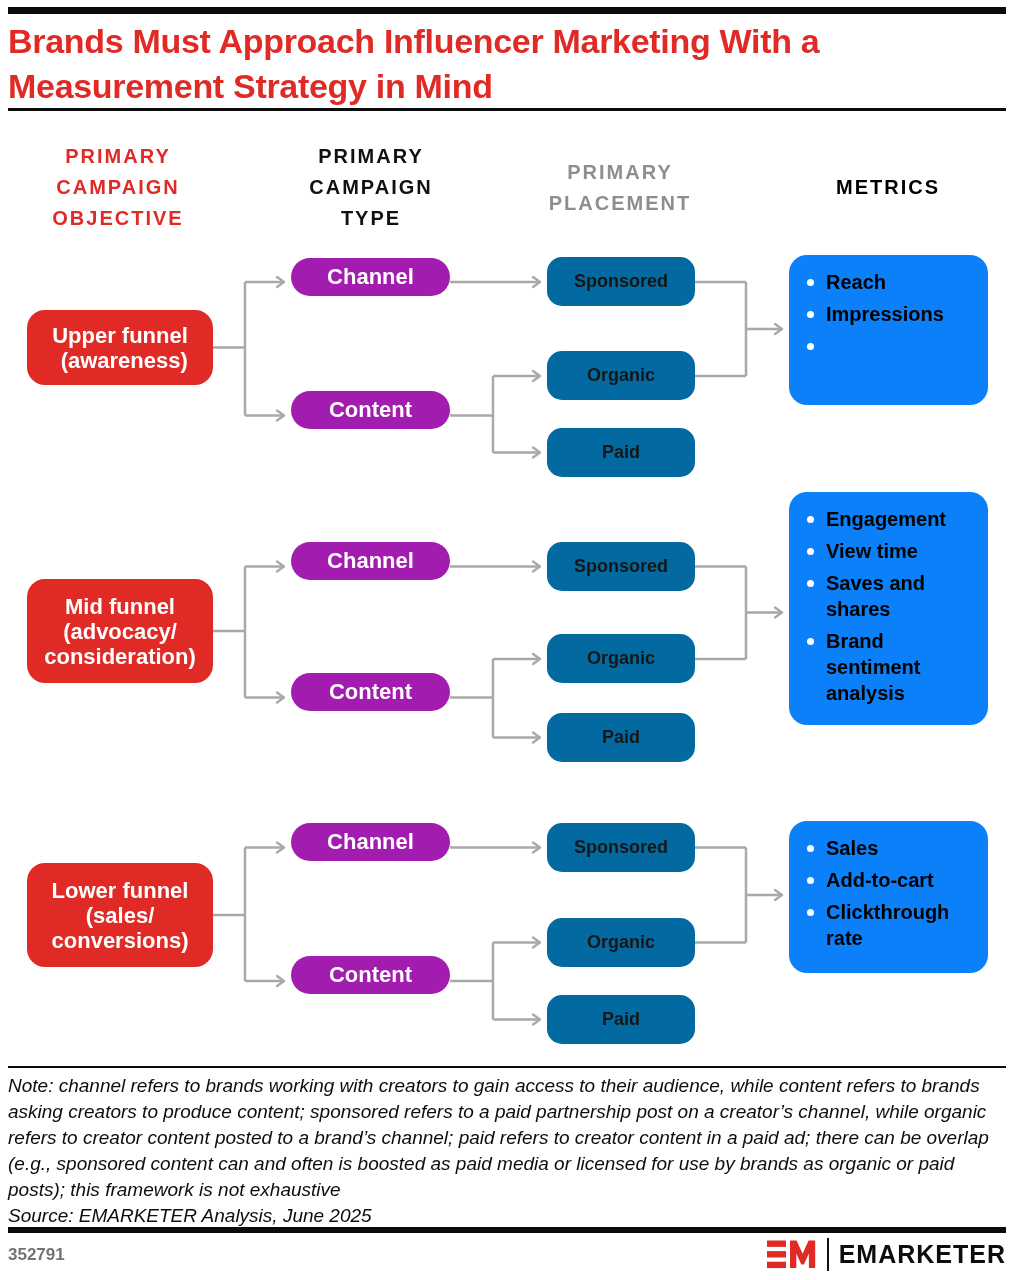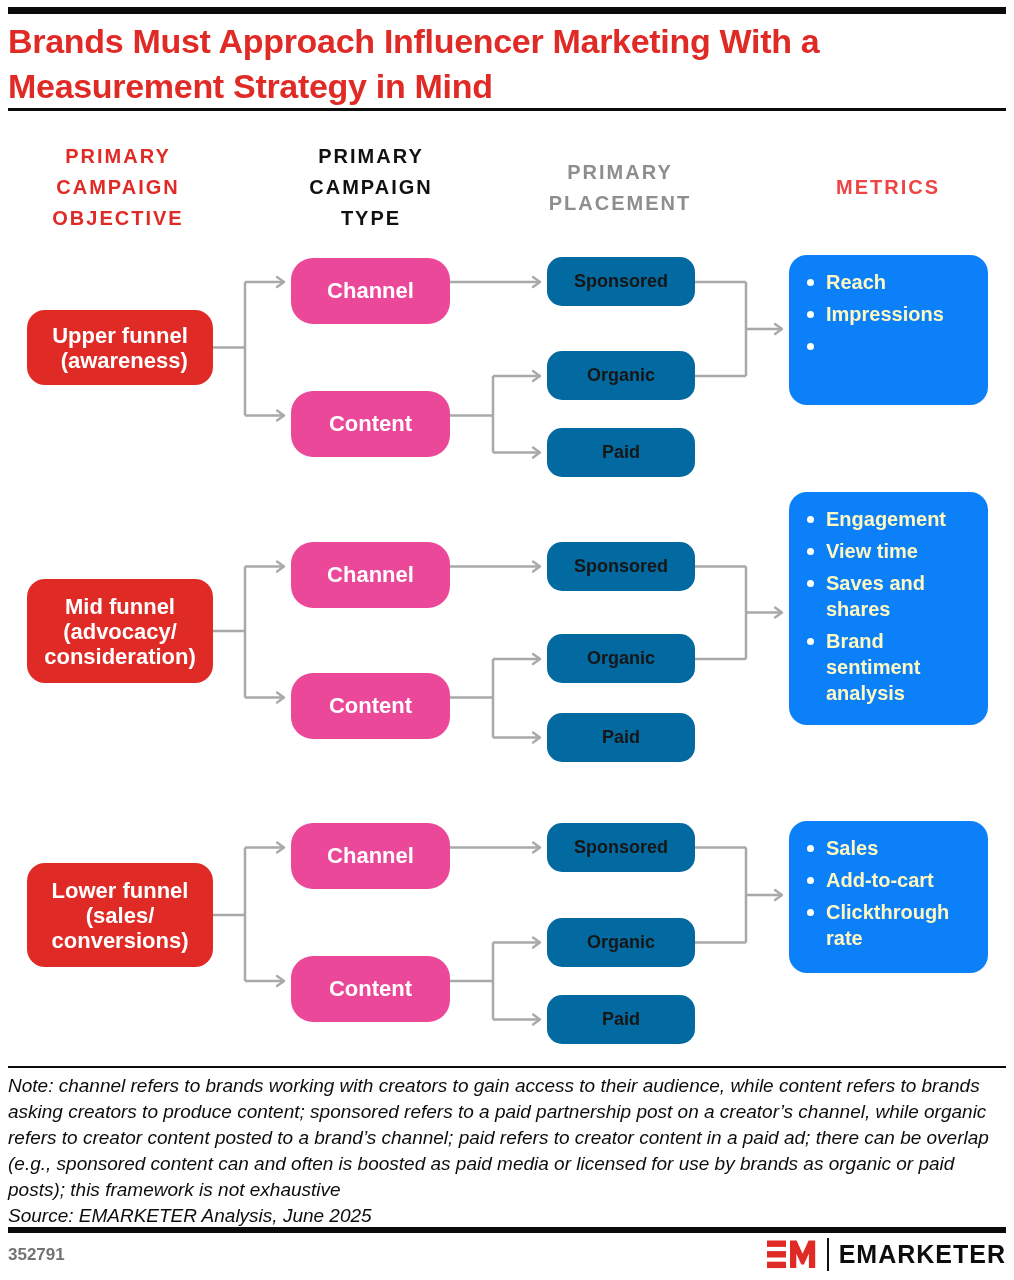--- a/index.html
+++ b/index.html
@@ -17,36 +17,36 @@
   
   .title{left:8px;top:19px;width:990px;font-size:34px;line-height:45px;font-weight:bold;
          color:#e02a26;letter-spacing:-0.3px;white-space:pre-line;}
 
   
   .col-head{position:absolute;width:180px;text-align:center;font-weight:bold;font-size:20px;
             line-height:31px;letter-spacing:2px;white-space:pre-line;}
   .col1{left:28px;top:141px;color:#e02a26;}
   .col2{left:281px;top:141px;color:#111;}
   .col3{left:530px;top:157px;color:#8e8e8e;}
-  .col4{left:798px;top:172px;color:#ef4444;}
+  .col4{left:798px;top:172px;color:#000000;}
 
   
   .red-box{position:absolute;left:27px;width:186px;background:#e02a26;border-radius:18px;
            color:#fff;font-weight:bold;font-size:22px;line-height:25px;text-align:center;
            display:flex;align-items:center;justify-content:center;white-space:pre-line;}
-  .black-box{position:absolute;left:291px;width:159px;height:66px;background:#ec4899;
+  .black-box{position:absolute;left:291px;width:159px;height:38px;background:#a21caf;
              border-radius:22px;color:#fff;font-weight:bold;font-size:22px;text-align:center;
              display:flex;align-items:center;justify-content:center;}
   .gray-box{position:absolute;left:547px;width:148px;height:49px;background:#0369a1;
             border-radius:15px;color:#161616;font-weight:bold;font-size:18px;text-align:center;
             display:flex;align-items:center;justify-content:center;}
   .blue-box{position:absolute;left:789px;width:199px;background:#0b80f8;border-radius:18px;
             box-sizing:border-box;padding:14px 12px 10px 16px;overflow:hidden;}
   .blue-box ul{list-style:none;margin:0;padding:0;}
-  .blue-box li{display:flex;margin:0 0 6px 0;color:#fef9c3;font-weight:bold;font-size:20px;line-height:26px;}
+  .blue-box li{display:flex;margin:0 0 6px 0;color:#000000;font-weight:bold;font-size:20px;line-height:26px;}
   .blue-box .dot{flex:none;width:7px;height:7px;border-radius:50%;background:#fff;margin:10px 12px 0 2px;}
 
   
   .r1-red{top:310px;height:75px;text-align:right;}  .r2-red{top:579px;height:104px;} .r3-red{top:863px;height:104px;}
   .r1-ch{top:258px;} .r1-co{top:391px;}
   .r2-ch{top:542px;} .r2-co{top:673px;}
   .r3-ch{top:823px;} .r3-co{top:956px;}
   .r1-sp{top:257px;} .r1-or{top:351px;} .r1-pa{top:428px;}
   .r2-sp{top:542px;} .r2-or{top:634px;} .r2-pa{top:713px;}
   .r3-sp{top:823px;} .r3-or{top:918px;} .r3-pa{top:995px;}

